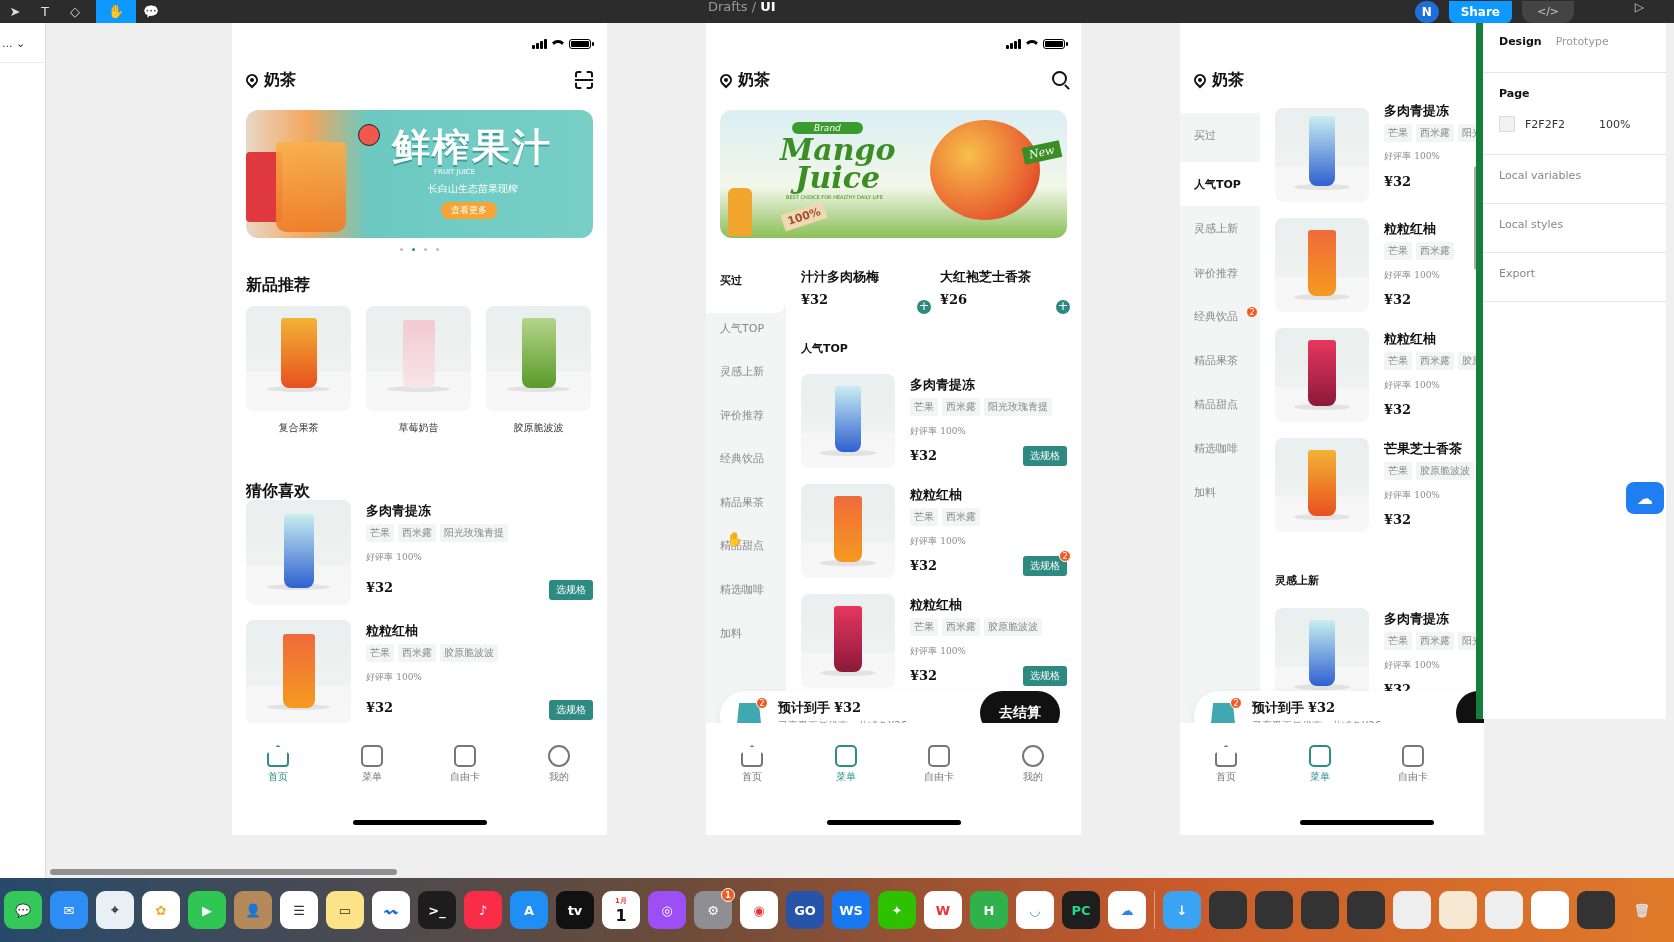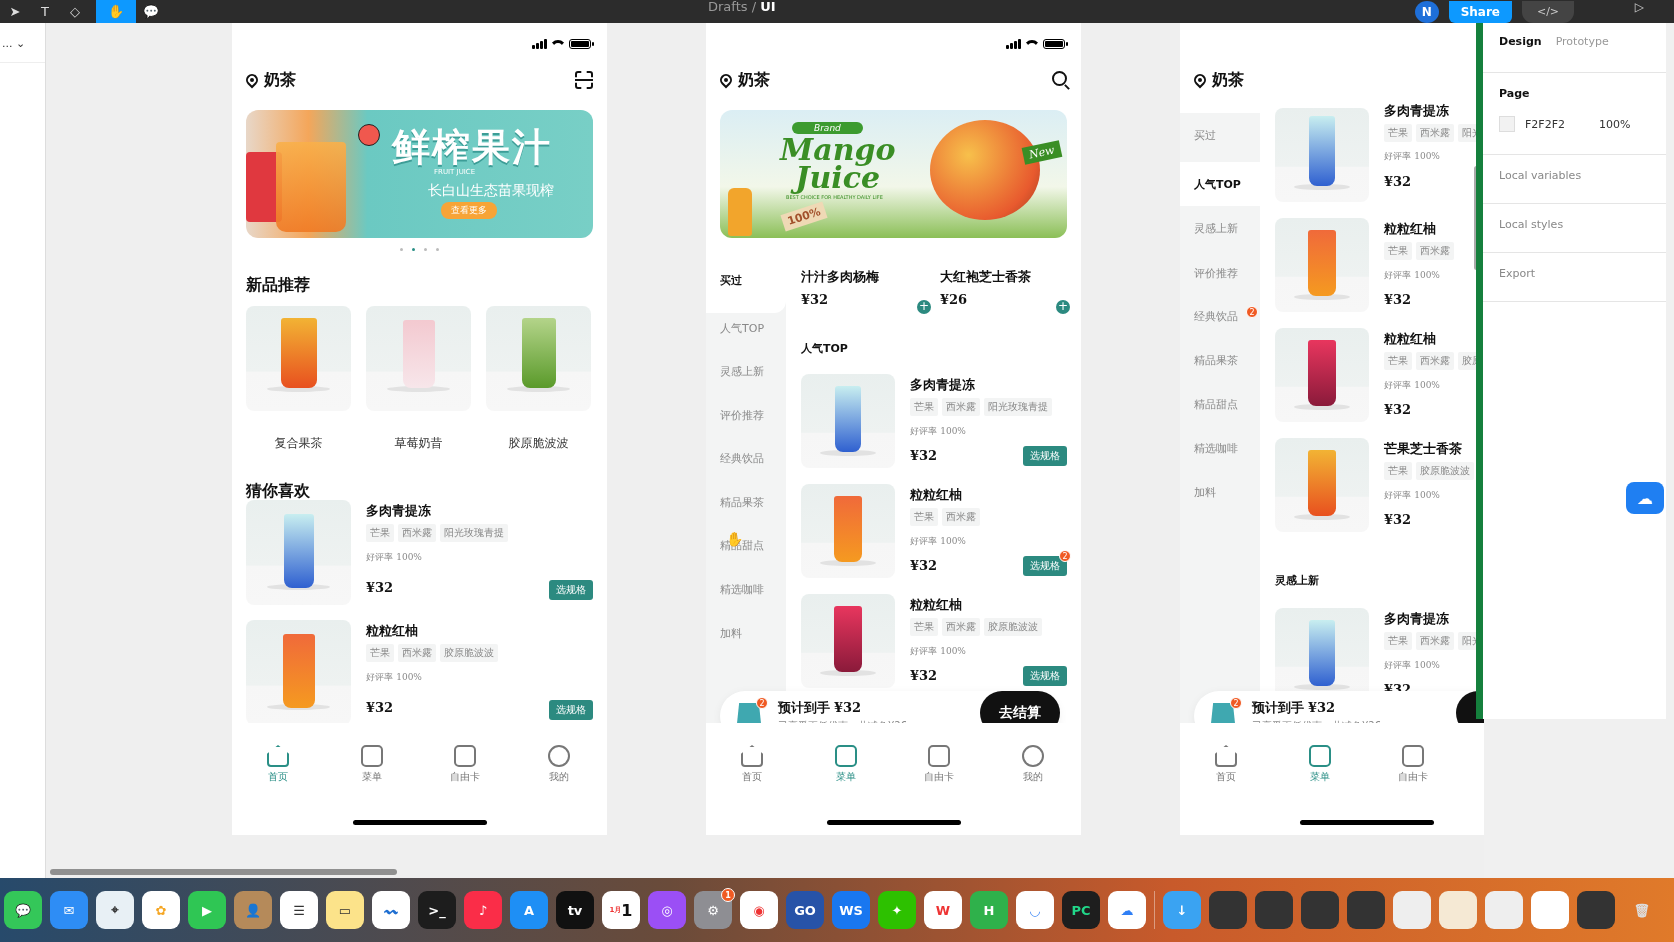--- a/index.html
+++ b/index.html
@@ -34,40 +34,40 @@
 .topright-icon{position:absolute;right:14px;top:48px;width:18px;height:18px}
 .scan{border:2px solid #111;border-radius:3px;clip-path:polygon(0 0,35% 0,35% 35%,65% 35%,65% 0,100% 0,100% 35%,65% 35%,65% 65%,100% 65%,100% 100%,65% 100%,65% 65%,35% 65%,35% 100%,0 100%,0 65%,35% 65%,35% 35%,0 35%)}
 .scanline{position:absolute;right:14px;top:56px;width:18px;height:2px;background:#111}
 .search{border:2px solid #111;border-radius:50%;width:15px;height:15px}
 .search:after{content:"";position:absolute;right:-5px;bottom:-4px;width:6px;height:2px;background:#111;transform:rotate(45deg)}
 .banner{position:absolute;left:14px;top:87px;width:347px;height:128px;border-radius:12px;overflow:hidden}
 .banner1{background:linear-gradient(90deg,#e8d7c8 0%,#f4a65a 18%,#6bc9c2 35%,#78cfc6 100%)}
 .b1-glass{position:absolute;left:30px;top:32px;width:70px;height:90px;background:linear-gradient(#f9b04a,#f07a24);border-radius:4px 4px 10px 10px;opacity:.9}
 .b1-glass2{position:absolute;left:0;top:42px;width:36px;height:70px;background:#e0383f;border-radius:4px}
 .b1-title{position:absolute;left:146px;top:12px;font-size:38px;font-weight:bold;color:#fff;letter-spacing:2px;text-shadow:0 2px 0 #3d9d97}
-.b1-sub{position:absolute;left:182px;top:72px;font-size:14px;color:#fff}
+.b1-sub{position:absolute;left:182px;top:72px;font-size:10px;color:#fff}
 .b1-btn{position:absolute;left:195px;top:92px;background:#f7a437;color:#fff;font-size:9px;padding:2px 10px;border-radius:8px}
 .b1-circle{position:absolute;left:112px;top:14px;width:22px;height:22px;border-radius:50%;background:#f0584e;border:1.5px solid #222}
 .banner2{background:linear-gradient(180deg,#dbeef4 0%,#f2f7e9 60%,#8bbf57 100%)}
 .b2-brand{position:absolute;left:72px;top:12px;background:#3c9b2f;color:#fff;font-size:9px;padding:1px 22px;border-radius:8px;font-style:italic}
 .b2-title{position:absolute;left:60px;top:26px;font-family:"DejaVu Serif",serif;font-size:30px;font-weight:bold;font-style:italic;color:#3a8e25;line-height:28px;text-align:center}
 .b2-mango{position:absolute;left:210px;top:10px;width:110px;height:100px;border-radius:50%;background:radial-gradient(circle at 35% 35%,#f7c04b,#e85a2e 70%,#9a3a1f)}
 .b2-new{position:absolute;right:6px;top:34px;background:#3a8e25;color:#fff;font-size:11px;font-style:italic;font-family:"DejaVu Serif",serif;padding:2px 6px;transform:rotate(-12deg)}
 .b2-bottle{position:absolute;left:8px;top:78px;width:24px;height:48px;background:#f2a52c;border-radius:6px 6px 3px 3px}
 .b2-tag{position:absolute;left:62px;top:98px;background:#efd9b5;color:#a2502b;font-size:11px;font-weight:bold;padding:2px 5px;transform:rotate(-18deg)}
 .dots{position:absolute;left:0;right:0;top:225px;display:flex;justify-content:center;gap:9px}
 .dots i{width:3px;height:3px;border-radius:50%;background:#bbb}
 .dots i.on{background:#2a8f86}
 .sec-title{position:absolute;left:14px;font-size:16px;font-weight:bold}
 .newgrid{position:absolute;left:14px;top:283px;display:flex;gap:15px}
 .newcard{width:105px;text-align:center}
 .thumb{width:105px;height:105px;border-radius:8px;background:linear-gradient(#e9efee 0%,#eef2f1 62%,#f6f6f6 63%,#f7f7f7 100%);position:relative;overflow:hidden}
 .cup{position:absolute;left:50%;transform:translateX(-50%);border-radius:3px 3px 8px 8px}
 .shadow{position:absolute;left:20%;width:60%;height:6px;border-radius:50%;background:#e2e2e2}
-.newcard .nm{font-size:12px;color:#333;margin-top:24px}
+.newcard .nm{font-size:10px;color:#333;margin-top:10px}
 .prod{position:absolute;left:14px;width:347px;height:105px}
 .prod .thumb{position:absolute;left:0;top:0}
 .pname{position:absolute;left:120px;top:2px;font-size:13px;font-weight:bold}
 .tags{position:absolute;left:120px;top:24px;display:flex;gap:4px}
 .tag{background:#f3f4f4;color:#888;font-size:10px;padding:2px 4px;border-radius:2px;white-space:nowrap}
 .rate{position:absolute;left:120px;top:51px;font-size:10px;color:#888}
 .rate span{font-family:"DejaVu Serif",serif;font-size:9px}
 .price{position:absolute;left:120px;top:80px;font-size:13px;font-weight:bold;font-family:"DejaVu Serif",serif}
 .specbtn{position:absolute;right:0;top:80px;background:#2c8a80;color:#fff;font-size:10px;padding:3px 7px;border-radius:3px}
 .badge{position:absolute;width:12px;height:12px;border-radius:50%;background:#f05a23;color:#fff;font-size:8px;display:flex;align-items:center;justify-content:center;border:1px solid #fff}
@@ -486,21 +486,21 @@
   <div class="dockicon" style="background:#fff;color:#f5a623">✿</div>
   <div class="dockicon" style="background:#2fc654">▶</div>
   <div class="dockicon" style="background:#b58a5a">👤</div>
   <div class="dockicon" style="background:#fff;color:#333">☰</div>
   <div class="dockicon" style="background:#fce38a;color:#333">▭</div>
   <div class="dockicon" style="background:#fff;color:#1f6fd1">〰</div>
   <div class="dockicon" style="background:#1d1d1d">&gt;_</div>
   <div class="dockicon" style="background:#fa2d48">♪</div>
   <div class="dockicon" style="background:#1e8ff5">A</div>
   <div class="dockicon" style="background:#111">tv</div>
-  <div class="dockicon" style="background:#fff;color:#111;flex-direction:row;font-size:16px">
+  <div class="dockicon" style="background:#fff;color:#111;flex-direction:column;font-size:16px">
       <span style="font-size:7px;color:#e33">1月</span>
       <span>1</span>
     </div>
   <div class="dockicon" style="background:#9b4ff5">◎</div>
   <div class="dockicon" style="background:#8e8e93;position:relative">⚙<span class="badge" style="right:-3px;top:-3px;width:14px;height:14px">1</span></div>
   <div class="dockicon" style="background:#fff;color:#e33">◉</div>
   <div class="dockicon" style="background:#2753a8">GO</div>
   <div class="dockicon" style="background:#1977f0">WS</div>
   <div class="dockicon" style="background:#2dc100">✦</div>
   <div class="dockicon" style="background:#fff;color:#e33">W</div>

